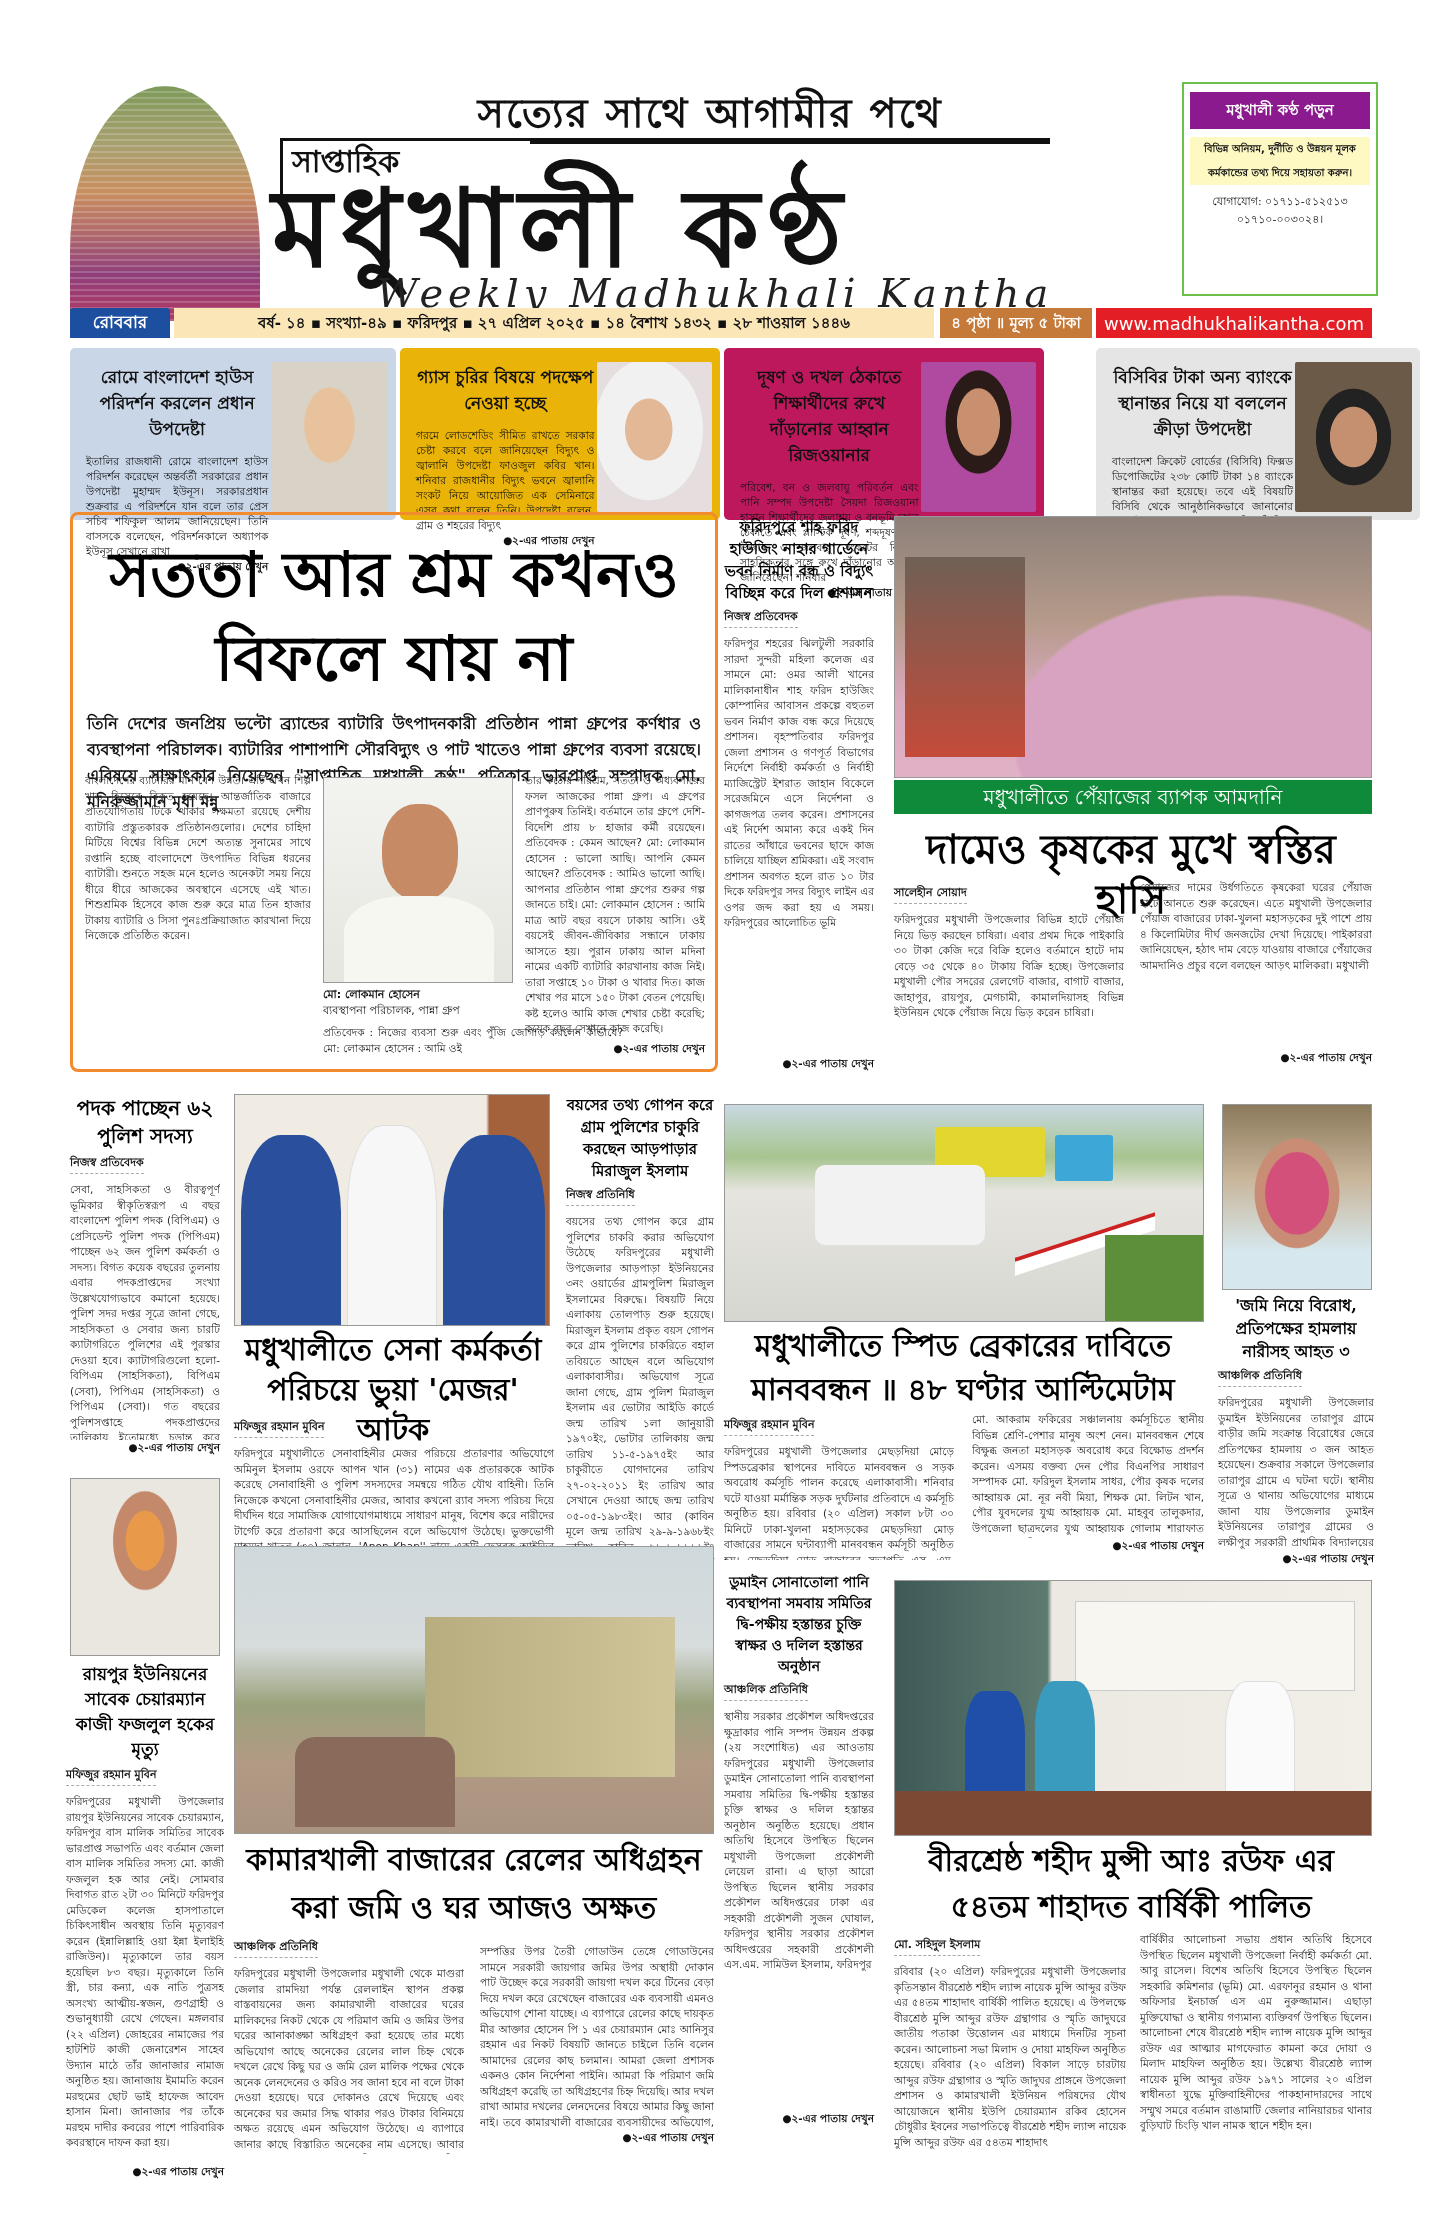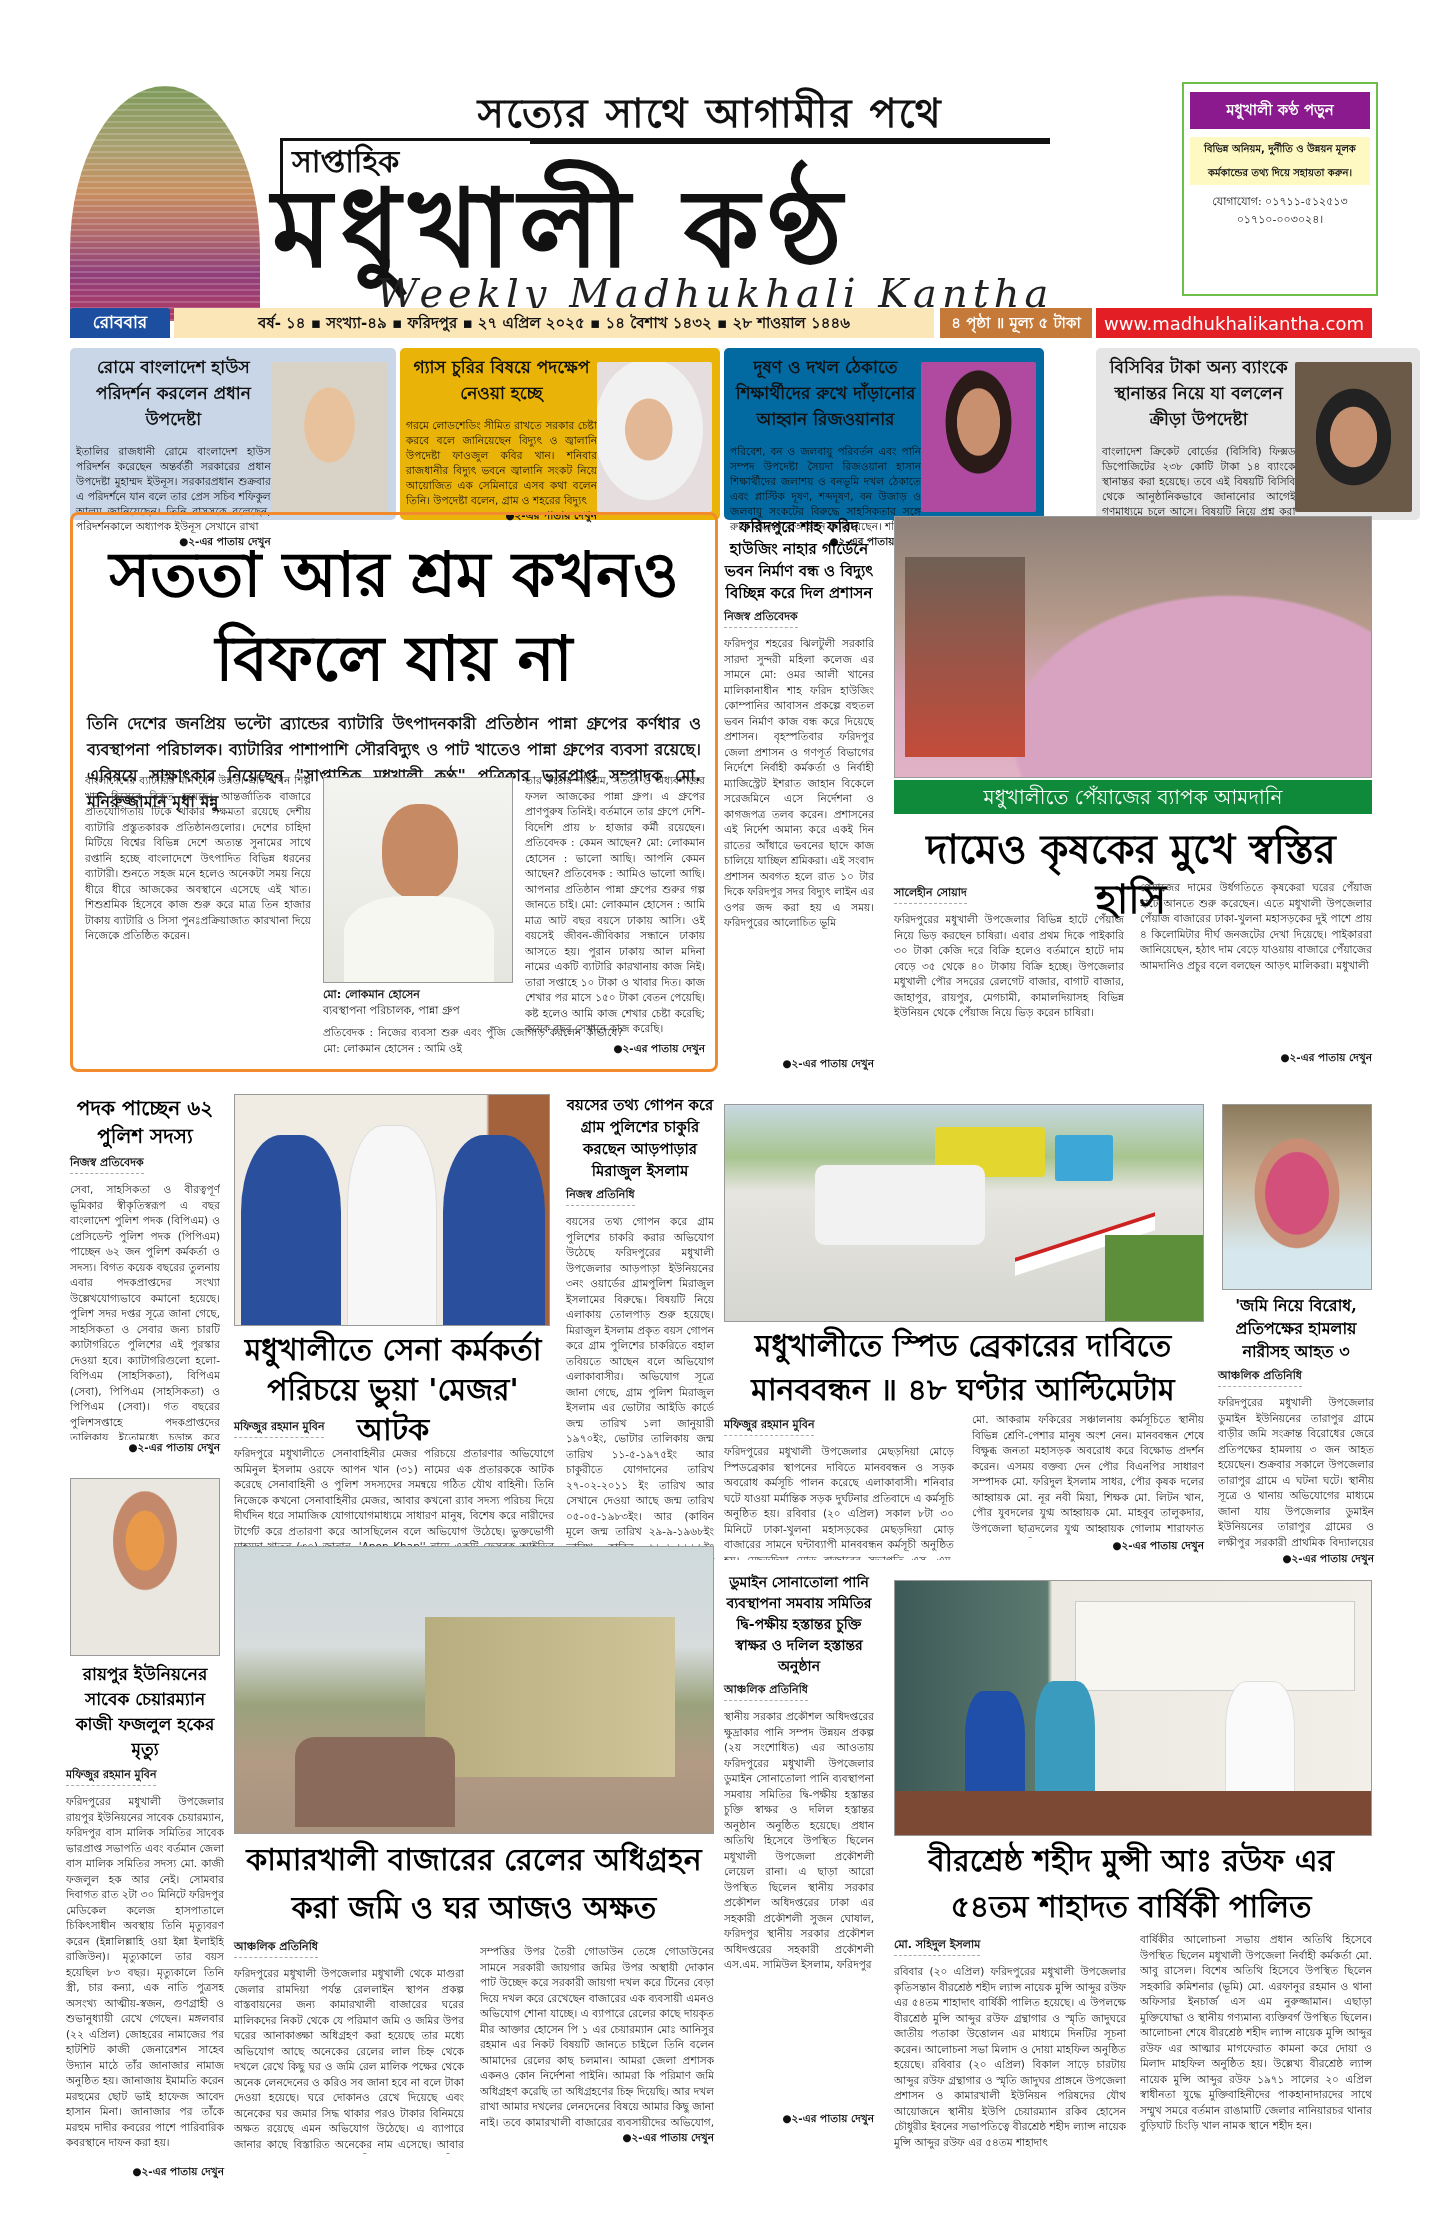--- a/index.html
+++ b/index.html
@@ -11,21 +11,21 @@
  background:linear-gradient(180deg,#7d9a5a 0%,#a8a070 25%,#c88f60 45%,#b26b6b 62%,#8f3f7a 80%,#b03a64 100%);}
 .stupa::after{content:"";position:absolute;inset:0;border-radius:inherit;
  background:repeating-linear-gradient(0deg,rgba(255,255,255,.18) 0 2px,transparent 2px 6px)}
 
 .dl{position:absolute;top:308px;height:30px;font-size:15px;display:flex;align-items:center;justify-content:center}
 .dl-day{left:70px;width:100px;background:#1d4fa0;color:#fff;font-weight:700;font-size:17px;border-radius:3px 3px 0 0}
 .dl-info{left:174px;width:760px;background:#fbe6b8;font-weight:700}
 .dl-price{left:940px;width:152px;background:#c67a3a;color:#fff;font-weight:700}
 .dl-web{left:1096px;width:276px;background:#e31e24;color:#fff;font-size:18px}
 
-.teaser{position:absolute;top:348px;height:172px;border-radius:5px;padding:6px}
+.teaser{position:absolute;top:348px;height:172px;border-radius:5px;padding:16px}
 .teaser h3{font-size:17px;font-weight:700;text-align:center;line-height:26px;width:62%}
 .teaser p{font-size:10.5px;line-height:15px;width:62%;margin-top:12px;text-align:justify}
 .teaser .more{font-size:10.5px;font-weight:700;text-align:right;width:62%}
 .teaser .photo{position:absolute;right:8px;top:14px;width:36%;height:150px;border-radius:2px}
 
 .hl{font-family:"DejaVu Serif",serif;font-weight:700;text-align:center;color:#000}
 .byline{font-size:11px;font-weight:700;border-bottom:1px dashed #aaa;display:inline-block;margin:4px 0 8px}
 .body{font-size:10.5px;line-height:15.5px;text-align:justify;color:#222}
 .more{font-size:10.5px;font-weight:700;text-align:right}
 .img{position:absolute;overflow:hidden;border:1px solid #999}
@@ -60,21 +60,21 @@
     <p>ইতালির রাজধানী রোমে বাংলাদেশ হাউস পরিদর্শন করেছেন অন্তর্বর্তী সরকারের প্রধান উপদেষ্টা মুহাম্মদ ইউনূস। সরকারপ্রধান শুক্রবার এ পরিদর্শনে যান বলে তার প্রেস সচিব শফিকুল আলম জানিয়েছেন। তিনি বাসসকে বলেছেন, পরিদর্শনকালে অধ্যাপক ইউনূস সেখানে রাখা</p>
     <div class="more">●২-এর পাতায় দেখুন</div>
     <div class="photo" style="background:radial-gradient(ellipse at 50% 42%,#e8c29c 0 30%,#d9d2c6 31% 100%)"></div>
   </div>
   <div class="teaser" style="left:400px;width:320px;background:#eab308">
     <h3>গ্যাস চুরির বিষয়ে পদক্ষেপ নেওয়া হচ্ছে</h3>
     <p>গরমে লোডশেডিং সীমিত রাখতে সরকার চেষ্টা করবে বলে জানিয়েছেন বিদ্যুৎ ও জ্বালানি উপদেষ্টা ফাওজুল কবির খান। শনিবার রাজধানীর বিদ্যুৎ ভবনে জ্বালানি সংকট নিয়ে আয়োজিত এক সেমিনারে এসব কথা বলেন তিনি। উপদেষ্টা বলেন, গ্রাম ও শহরের বিদ্যুৎ</p>
     <div class="more">●২-এর পাতায় দেখুন</div>
     <div class="photo" style="background:radial-gradient(ellipse at 45% 45%,#e3b896 0 26%,#f1f1f1 27% 60%,#e6dede 61%)"></div>
   </div>
-  <div class="teaser" style="left:724px;width:320px;background:#0369a1">
+  <div class="teaser" style="left:724px;width:320px;background:#be185d">
     <h3>দূষণ ও দখল ঠেকাতে শিক্ষার্থীদের রুখে দাঁড়ানোর আহ্বান রিজওয়ানার</h3>
     <p>পরিবেশ, বন ও জলবায়ু পরিবর্তন এবং পানি সম্পদ উপদেষ্টা সৈয়দা রিজওয়ানা হাসান শিক্ষার্থীদের জলাশয় ও বনভূমি দখল ঠেকাতে এবং প্লাস্টিক দূষণ, শব্দদূষণ, বন উজাড় ও জলবায়ু সংকটের বিরুদ্ধে সাহসিকতার সঙ্গে রুখে দাঁড়ানোর আহ্বান জানিয়েছেন। শনিবার</p>
     <div class="more">●২-এর পাতায় দেখুন</div>
     <div class="photo" style="background:radial-gradient(ellipse at 50% 40%,#c8906e 0 26%,#2a1a18 27% 40%,#b04aa0 41% 100%)"></div>
   </div>
   <div class="teaser" style="left:1096px;width:324px;background:#e5e5e5">
     <h3>বিসিবির টাকা অন্য ব্যাংকে স্থানান্তর নিয়ে যা বললেন ক্রীড়া উপদেষ্টা</h3>
     <p>বাংলাদেশ ক্রিকেট বোর্ডের (বিসিবি) ফিক্সড ডিপোজিটের ২৩৮ কোটি টাকা ১৪ ব্যাংকে স্থানান্তর করা হয়েছে। তবে এই বিষয়টি বিসিবি থেকে আনুষ্ঠানিকভাবে জানানোর আগেই গণমাধ্যমে চলে আসে। বিষয়টি নিয়ে প্রশ্ন করা হলে শুরুতে সদুত্তর দিতে পারেনি বিসিবির</p>
     <div class="more">●২-এর পাতায় দেখুন</div>
     <div class="photo" style="background:radial-gradient(ellipse at 50% 50%,#c59070 0 28%,#222 29% 45%,#6b5a48 46%)"></div>

